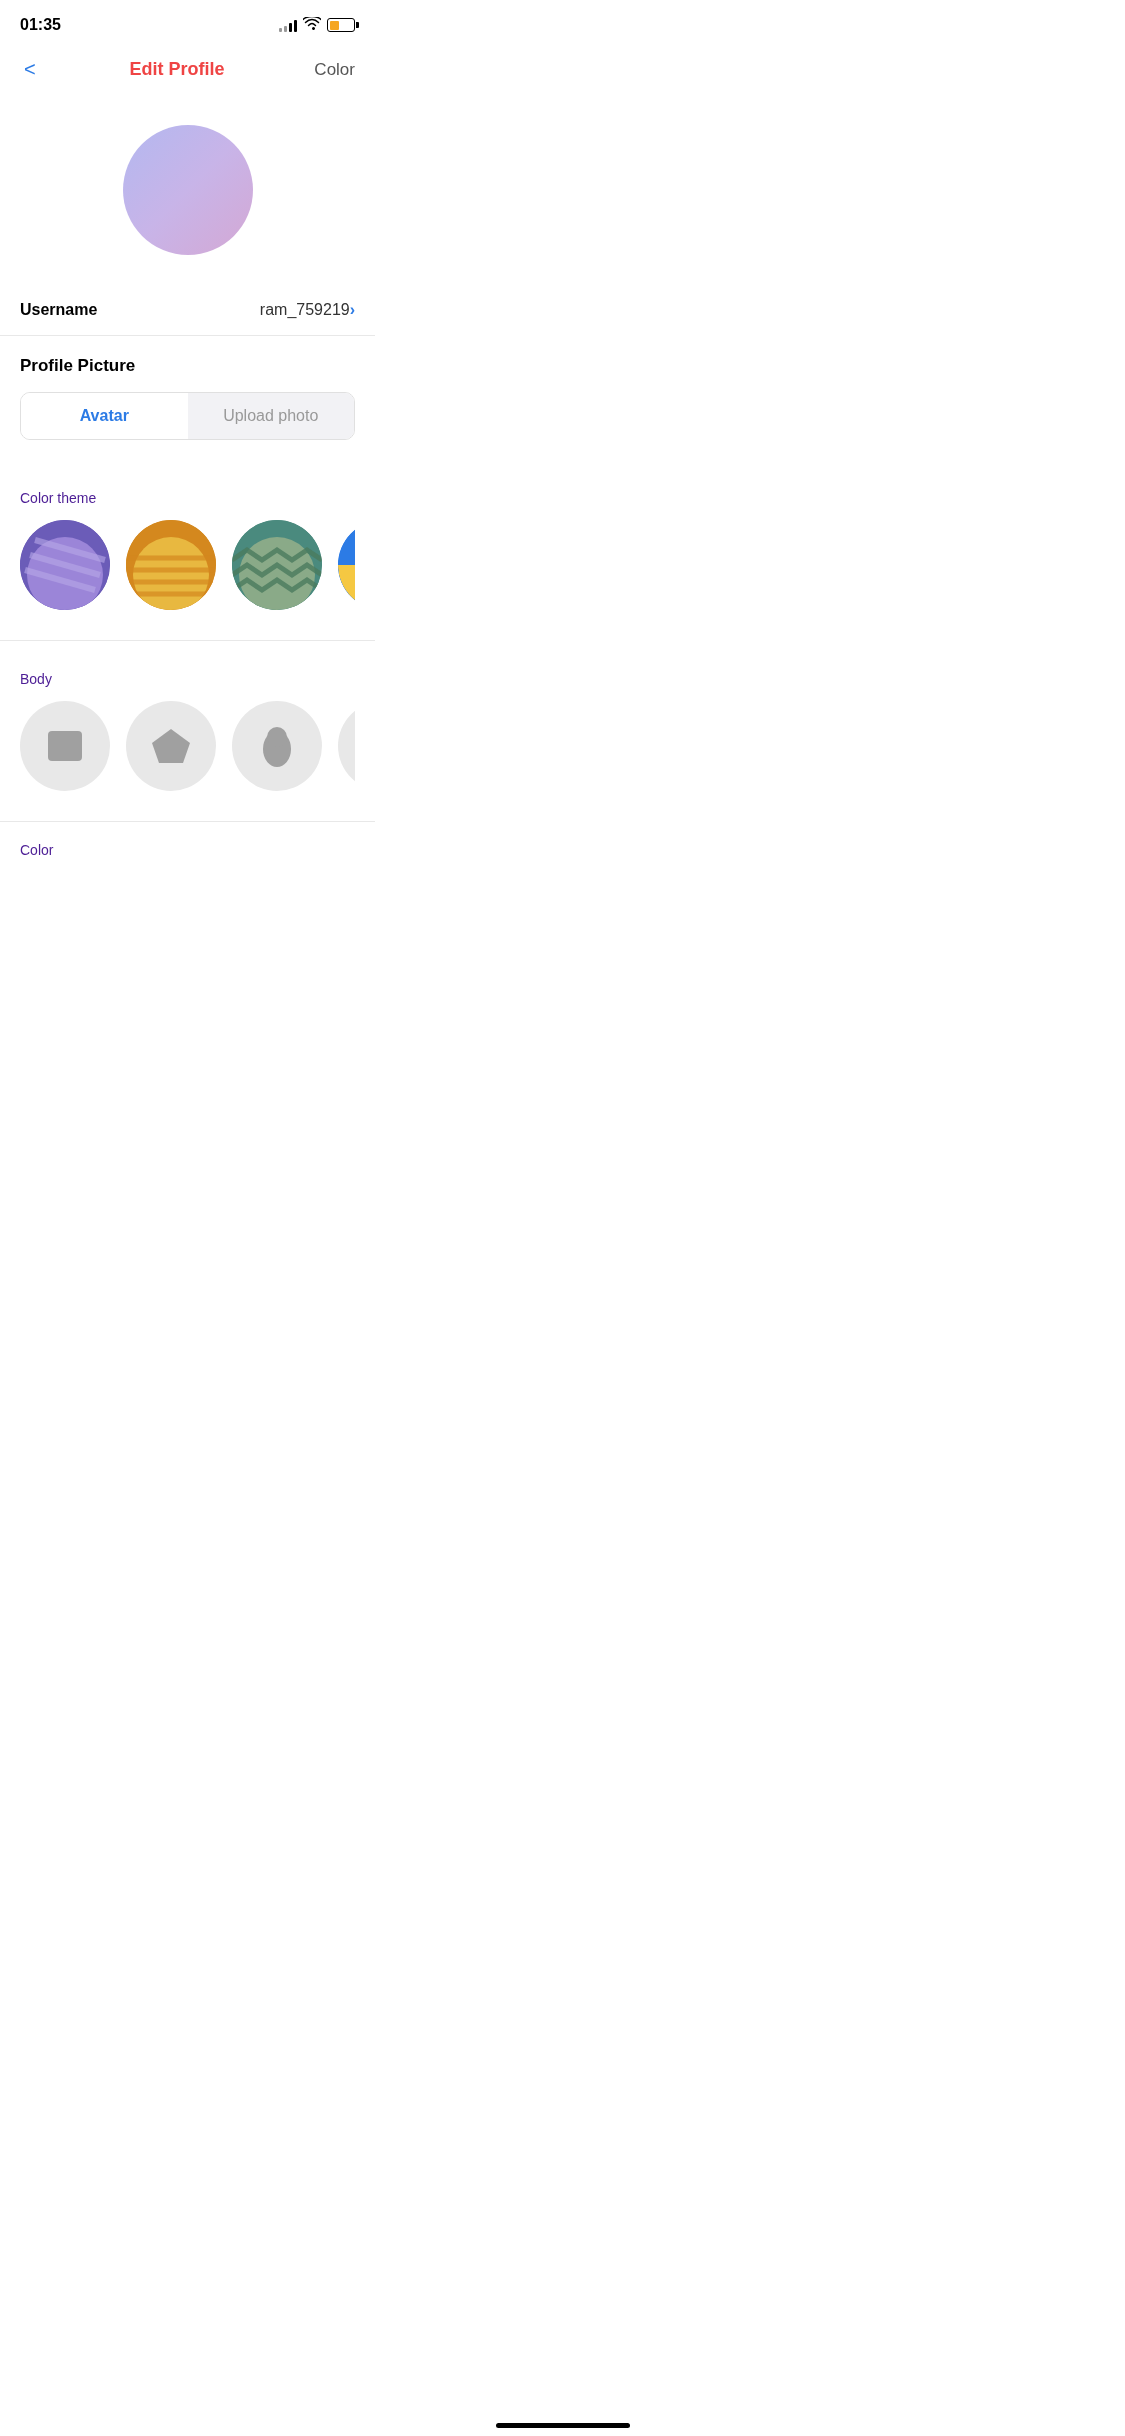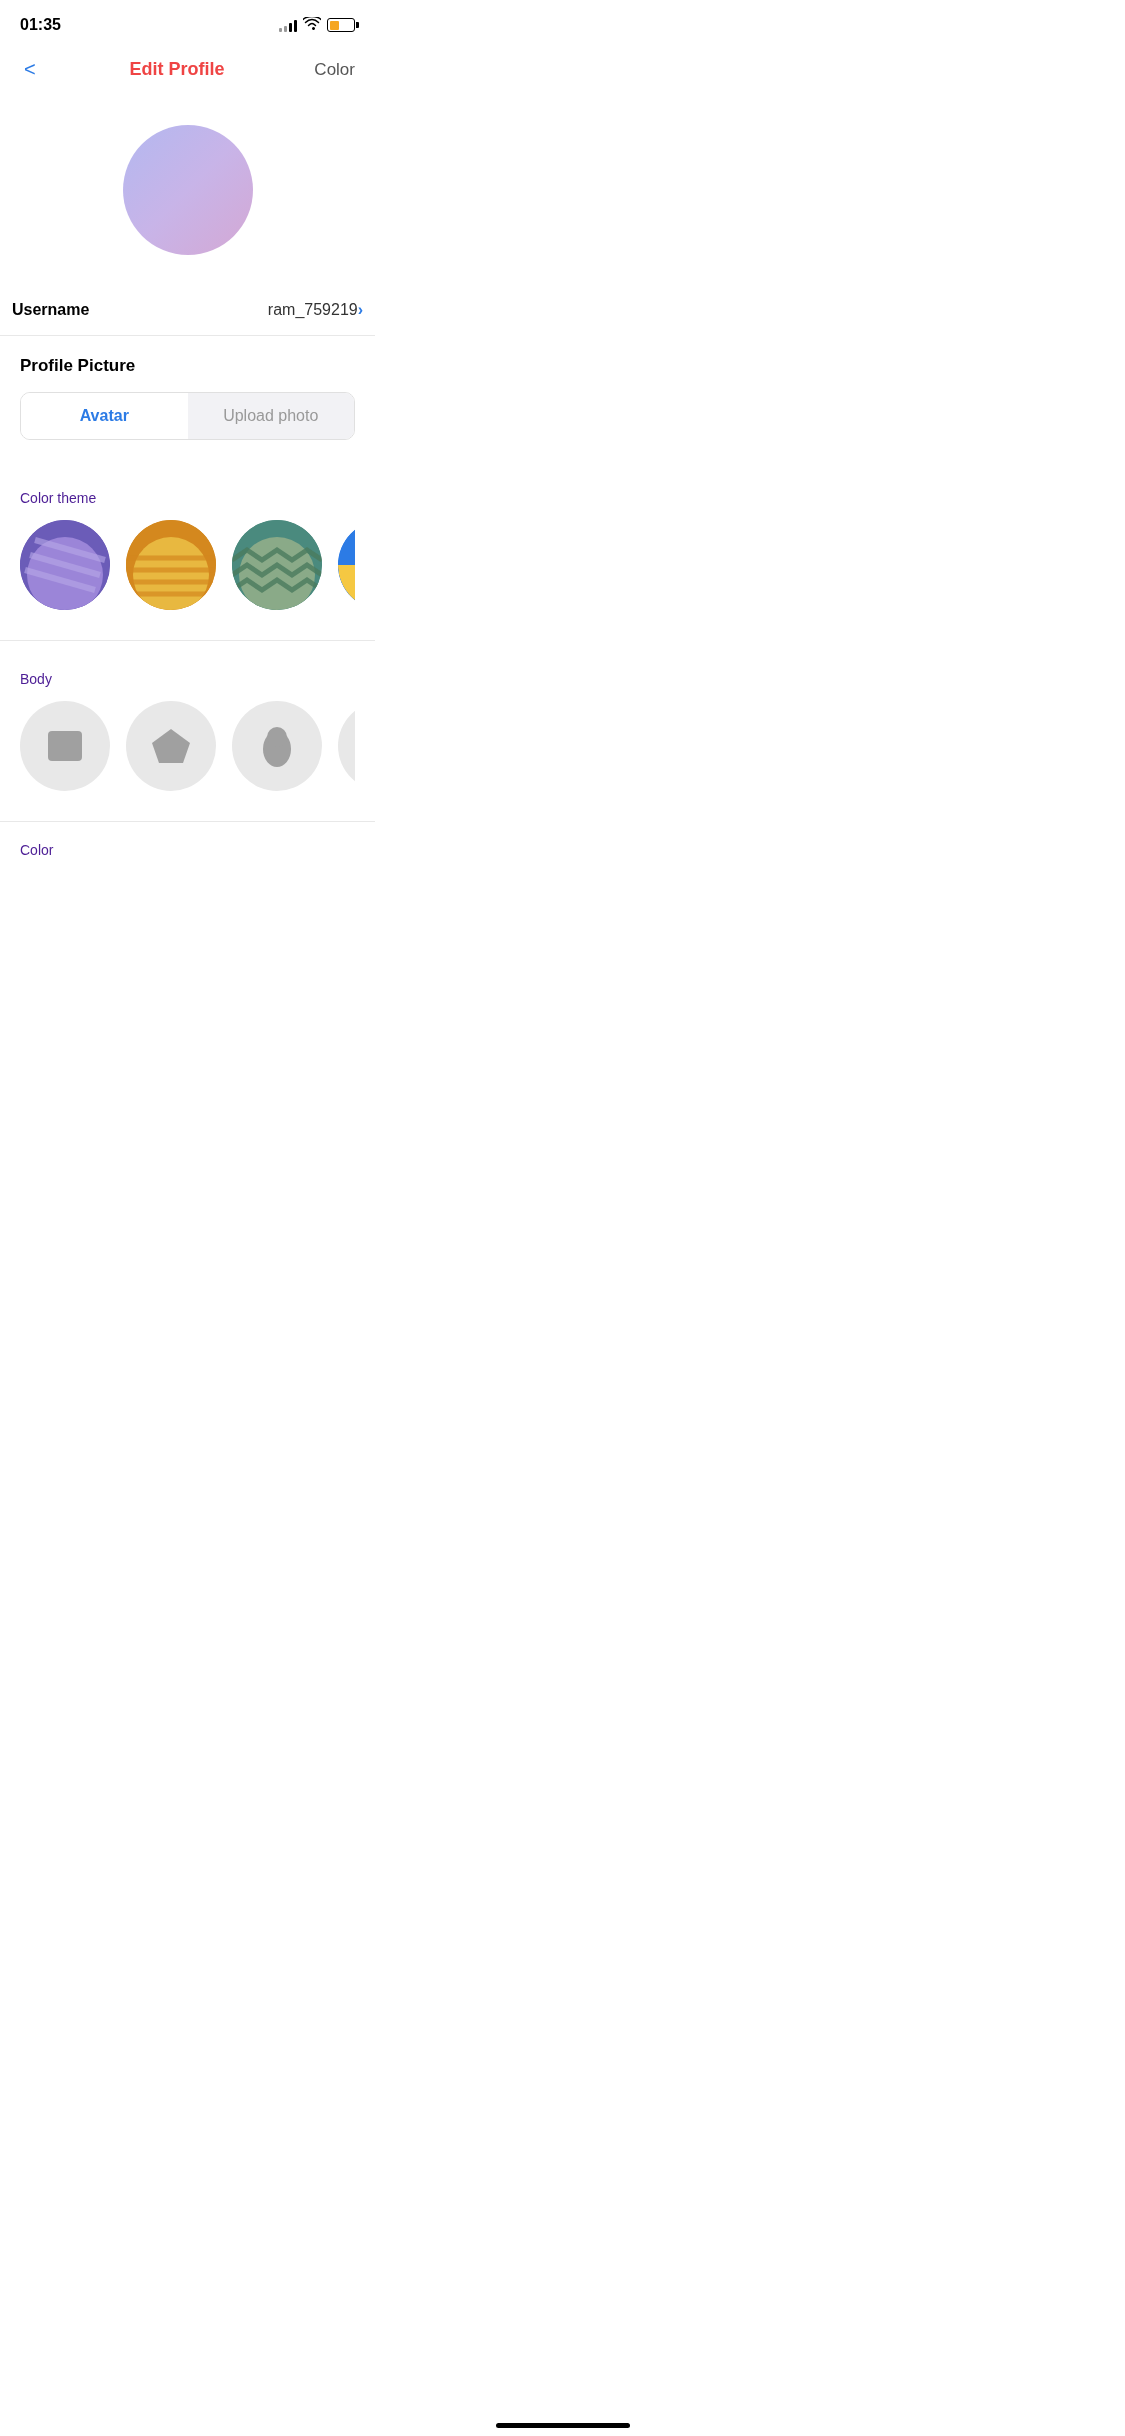--- a/index.html
+++ b/index.html
@@ -129,21 +129,21 @@
       height: 130px;
       border-radius: 50%;
       background: linear-gradient(135deg, #b3b8f0 0%, #c8b4e8 50%, #d4a8d4 100%);
     }
 
     
     .username-row {
       display: flex;
       justify-content: space-between;
       align-items: center;
-      padding: 16px 12px;
+      padding: 16px 20px;
       border-bottom: 1px solid #e8e8e8;
     }
 
     .username-label {
       font-size: 16px;
       font-weight: 700;
       color: #000;
     }
 
     .username-value-wrap {

